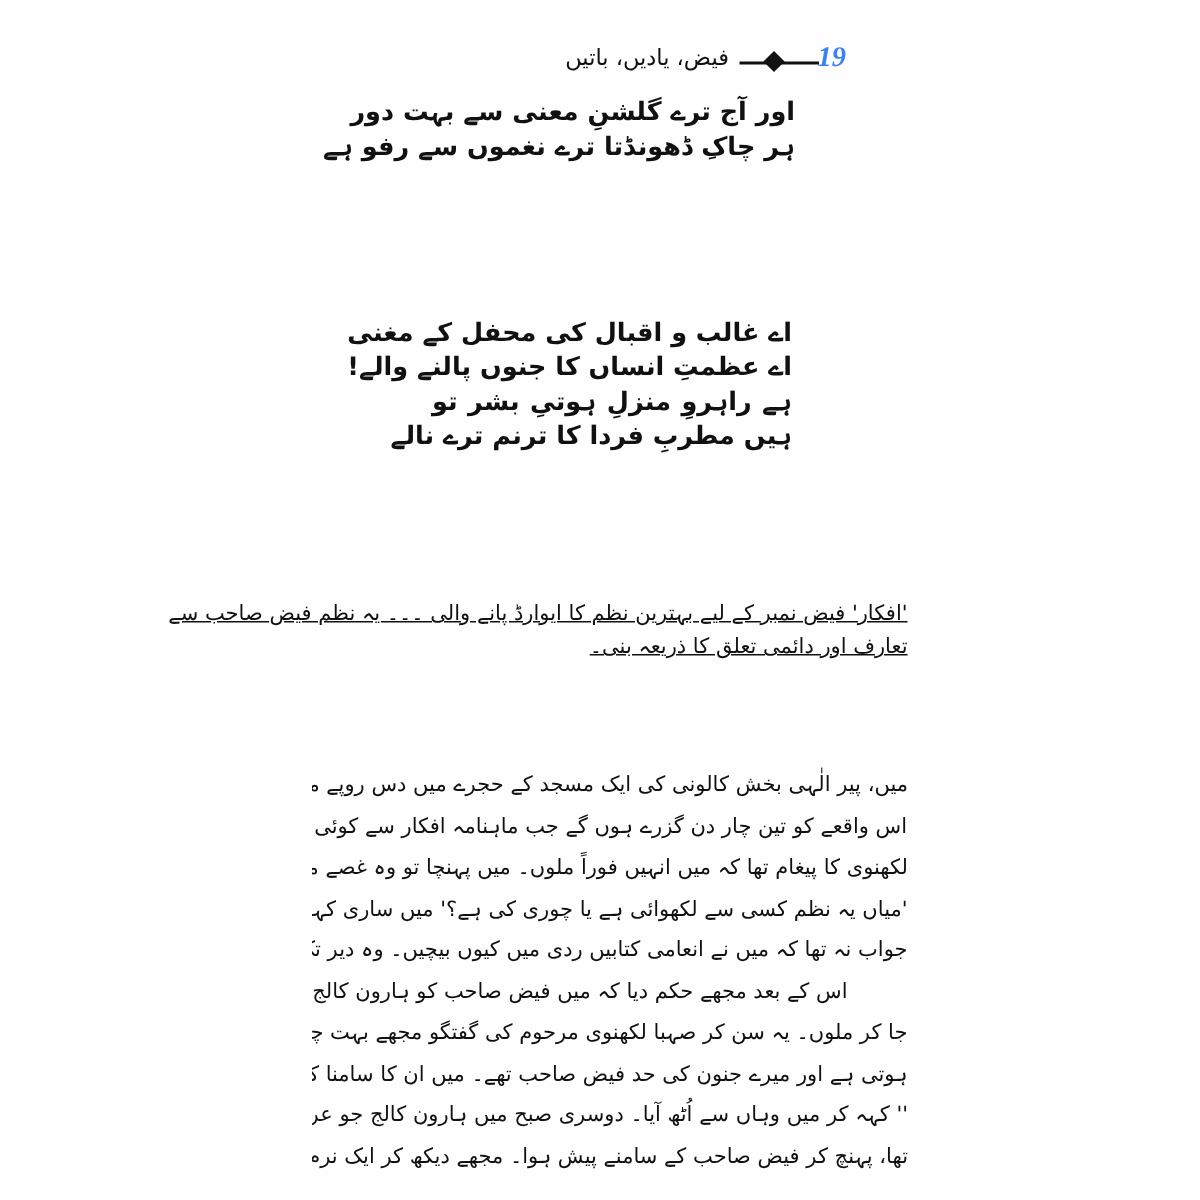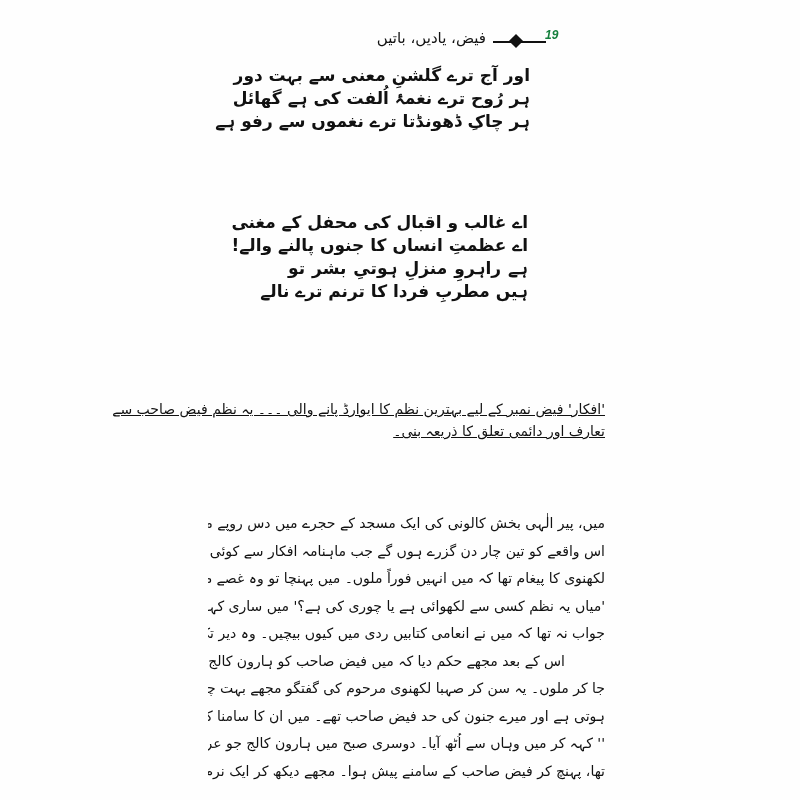--- a/index.html
+++ b/index.html
@@ -1,21 +1,21 @@
 <!DOCTYPE html>
 <html><head>
   <meta charset="utf-8">
   <style>
     html, body { margin: 0; padding: 0; background: #ffffff; }
     body { width: 800px; height: 800px; position: relative; overflow: hidden;
            font-family: "DejaVu Sans", sans-serif; color: #111; }
     .page { position: absolute; inset: 0; background: #fefefe; }
     .header { position: absolute; top: 26px; left: 0; width: 800px; height: 30px; }
-    .page-num { position: absolute; left: 545px; top: 2px; font-family: Liberation Sans, sans-serif;
-                font-style: italic; font-weight: bold; font-size: 12px; color: #15803d; }
+    .page-num { position: absolute; left: 545px; top: 2px; font-family: Liberation Serif, serif;
+                font-style: italic; font-weight: bold; font-size: 19px; color: #3b82f6; }
     .rule { position: absolute; left: 493px; top: 15px; width: 53px; height: 2px; background: #111; }
     .diamond { position: absolute; left: 511px; top: 10px; width: 10px; height: 10px;
                background: #111; transform: rotate(45deg); }
     .running-title { position: absolute; right: 314px; top: 3px; direction: rtl;
                      font-size: 15px; font-weight: normal; white-space: nowrap; text-align: center; }
     .poem { position: absolute; direction: rtl; font-size: 17px; line-height: 23px; }
     .poem .line { white-space: nowrap; text-align: justify; text-align-last: justify; width: 240px;
                   letter-spacing: 1px; font-weight: bold; }
     .stanza1 { right: 270px; top: 64px; }
     .stanza2 { right: 272px; top: 211px; }
@@ -36,21 +36,20 @@
 
   <div class="header">
     <span class="page-num">19</span>
     <span class="rule"></span>
     <span class="diamond"></span>
     <span class="running-title">فیض، یادیں، باتیں</span>
   </div>
 
   <div class="poem stanza1">
     <div class="line">اور آج ترے گلشنِ معنی سے بہت دور</div>
-    <div class="line">ہر رُوح ترے نغمۂ اُلفت کی ہے گھائل</div>
     <div class="line">ہر چاکِ ڈھونڈتا ترے نغموں سے رفو ہے</div>
   </div>
 
   <div class="poem stanza2">
     <div class="line">اے غالب و اقبال کی محفل کے مغنی</div>
     <div class="line">اے عظمتِ انساں کا جنوں پالنے والے!</div>
     <div class="line">ہے راہروِ منزلِ ہوتیِ بشر تو</div>
     <div class="line">ہیں مطربِ فردا کا ترنم ترے نالے</div>
   </div>
 

